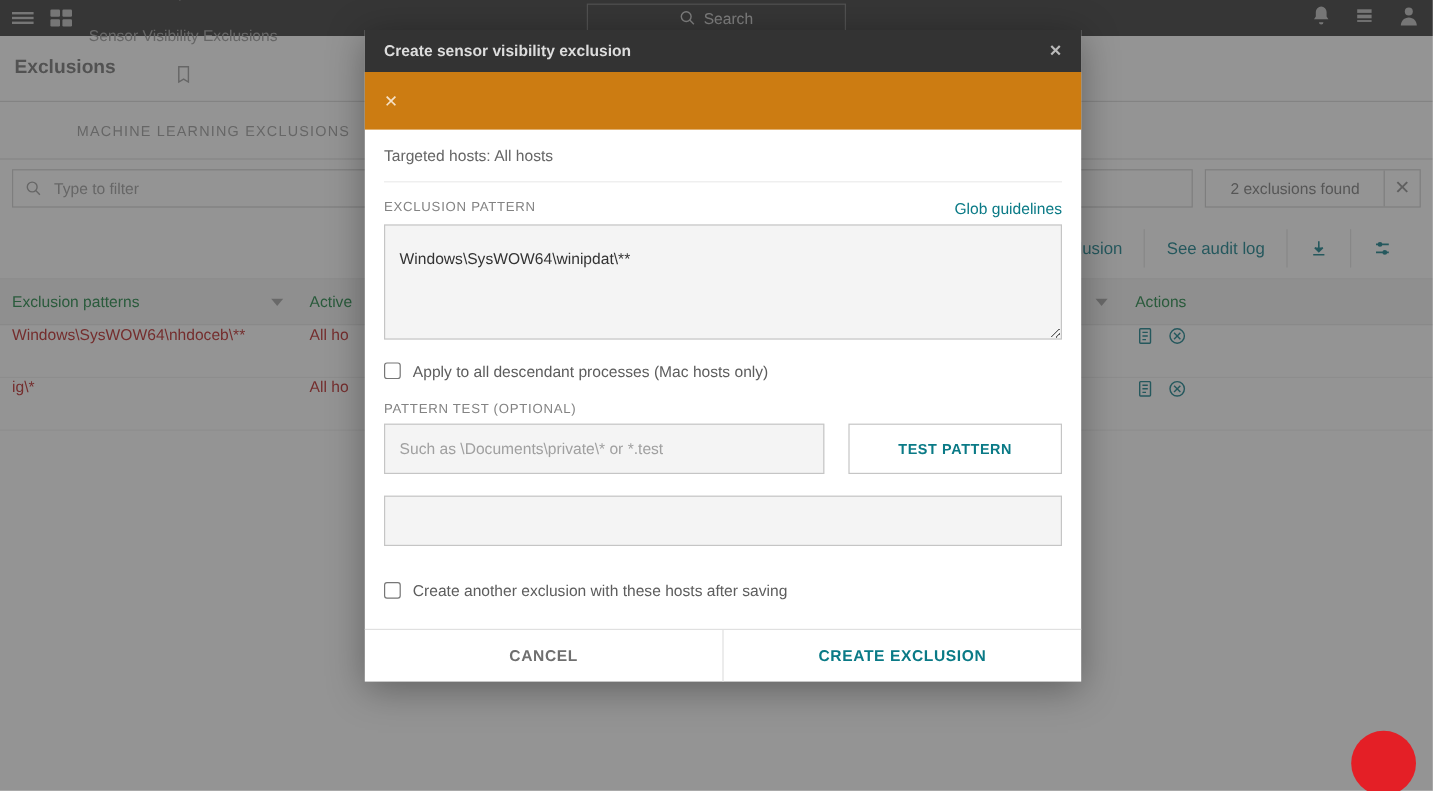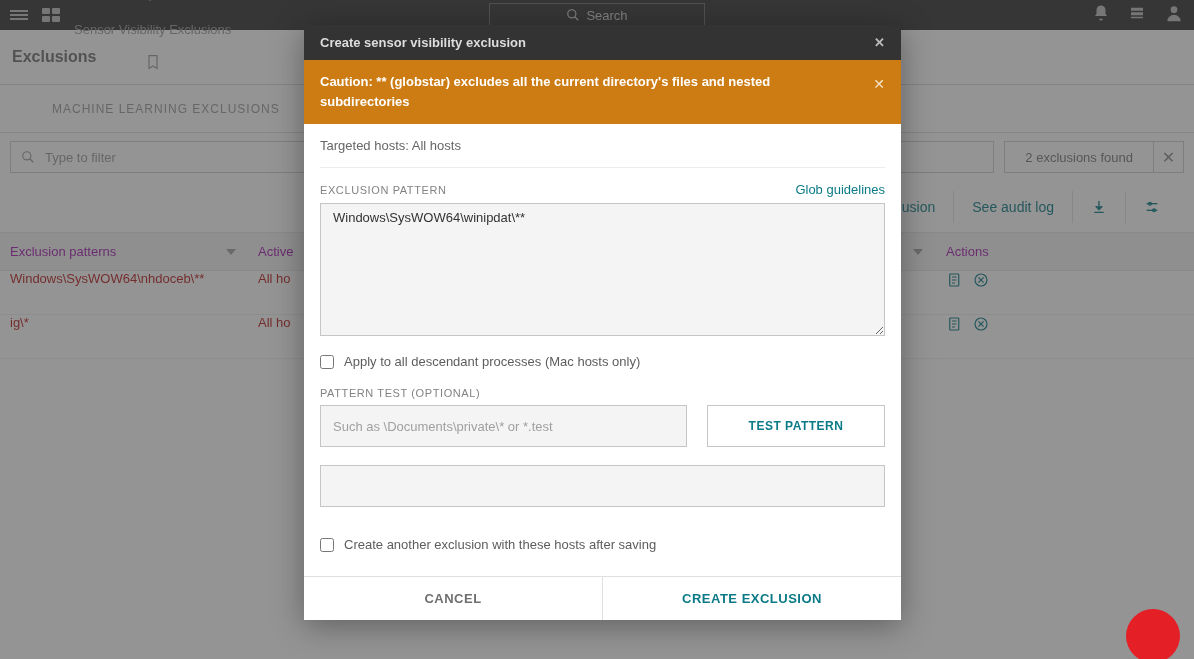--- a/index.html
+++ b/index.html
@@ -21,38 +21,38 @@
   .search-box { width:216px; height:24px; border:1px solid #6a6a6a; background:transparent; display:flex; align-items:center; justify-content:center; gap:6px; color:#cfcfcf; font-size:13px; }
   .topbar .right { margin-left:auto; display:flex; gap:18px; align-items:center; }
   .rb-icon svg { width:18px; height:18px; fill:#bdbdbd; }
   .user-icon svg { width:20px; height:20px; fill:#bdbdbd; }
 
   
   .page-head { height:55px; border-bottom:1px solid #d9d9d9; display:flex; align-items:center; padding:0 12px; }
   .page-head h1 { font-size:16px; font-weight:600; color:#6e6e6e; }
 
   
-  .tabs { height:48px; display:flex; align-items:flex-end; padding:0 12px; border-bottom:1px solid #e0e0e0; }
+  .tabs { height:48px; display:flex; align-items:flex-end; padding:0 24px; border-bottom:1px solid #e0e0e0; }
   .tab { font-size:12px; letter-spacing:1px; color:#9a9a9a; padding:0 40px; height:100%; display:flex; align-items:center; }
 
   
   .filterbar { height:48px; padding:8px 10px; display:flex; gap:10px; align-items:stretch; }
   .filter-input { flex:1; border:1px solid #cfcfcf; display:flex; align-items:center; gap:10px; padding:0 10px; color:#9a9a9a; font-size:13px; }
   .found-box { border:1px solid #cfcfcf; display:flex; align-items:center; }
   .found-text { padding:0 20px; font-size:13px; color:#777; }
   .found-close { border-left:1px solid #cfcfcf; width:30px; height:100%; display:flex; align-items:center; justify-content:center; color:#8a8a8a; }
 
   
   .actionsrow { height:52px; display:flex; justify-content:flex-end; align-items:center; padding:0 16px; gap:0; border-bottom:1px solid #e6e6e6; }
   .action-link { color:#0a7a86; font-size:14px; padding:0 18px; height:32px; display:flex; align-items:center; border-left:1px solid #e2e2e2; gap:8px; }
   .action-link:first-child { border-left:none; }
   .action-link svg { width:16px; height:16px; fill:#0a7a86; }
 
   
-  .tbl-head { height:38px; background:#f4f4f4; display:flex; align-items:center; font-size:13px; color:#a21caf; border-bottom:1px solid #e6e6e6; }
+  .tbl-head { height:38px; background:#f4f4f4; display:flex; align-items:center; font-size:13px; color:#15803d; border-bottom:1px solid #e6e6e6; }
   .col-pattern { width:246px; padding:0 10px; display:flex; justify-content:space-between; align-items:center; }
   .col-active { width:660px; padding:0 12px; display:flex; align-items:center; }
   .col-sort { width:24px; display:flex; justify-content:center; }
   .col-actions { flex:1; padding:0 16px; }
   .caret-sort { width:0; height:0; border-left:5px solid transparent; border-right:5px solid transparent; border-top:6px solid #a0a0a0; }
 
   .tbl-row { height:44px; display:flex; align-items:flex-start; font-size:13px; color:#b91c1c; border-bottom:1px solid #f0f0f0; }
   .tbl-row .col-actions { display:flex; gap:8px; }
   .row-act svg { width:18px; height:18px; fill:none; stroke:#0a7a86; stroke-width:1.6; }
 
@@ -67,21 +67,21 @@
   .m-caution { background:#cc7c12; color:#fff; padding:12px 16px; display:flex; align-items:flex-start; justify-content:space-between; font-size:13px; line-height:1.55; }
   .m-caution .txt { max-width:470px; }
   .m-caution .cstrong { font-weight:700; }
   .m-caution .x { color:#f5e2c8; cursor:pointer; margin-top:2px; font-size:14px; }
 
   .m-body { padding:12px 16px 4px 16px; }
   .m-host { font-size:13px; color:#666; padding:2px 0 14px 0; border-bottom:1px solid #ececec; margin-bottom:14px; }
   .m-lblrow { display:flex; justify-content:space-between; align-items:center; margin-bottom:6px;text-align:right; }
   .m-lbl { font-size:11px; letter-spacing:0.6px; color:#838383; }
   .m-link { font-size:13px; color:#0a7a86; }
-  .m-textarea { width:100%; height:133px; border:1px solid #c5c5c5; background:#f4f4f4; font-family:inherit; font-size:13px; padding:6px 12px; resize:both; color:#333; }
+  .m-textarea { width:100%; height:96px; border:1px solid #c5c5c5; background:#f4f4f4; font-family:inherit; font-size:13px; padding:20px 12px; resize:both; color:#333; }
 
   .m-check { display:flex; align-items:center; gap:10px; margin:14px 0 18px 0; font-size:13px; color:#5d5d5d; }
   .m-check input[type=checkbox]{ width:14px; height:14px; }
 
   .m-testrow { display:flex; gap:20px; margin-top:6px; margin-bottom:18px; }
   .m-testinput { flex:1; height:42px; border:1px solid #c5c5c5; background:#f4f4f4; font-size:13px; padding:0 12px; color:#555; }
   .m-testinput::placeholder { color:#a0a0a0; }
   .m-testbtn { width:178px; height:42px; border:1px solid #c5c5c5; background:#fff; color:#0a7a86; font-size:12px; font-weight:700; letter-spacing:0.5px; display:flex; align-items:center; justify-content:center; }
 
   .m-comment { width:100%; height:42px; border:1px solid #c5c5c5; background:#f4f4f4; font-size:13px; padding:0 12px; margin-bottom:22px; }
@@ -233,21 +233,20 @@
 
 <div class="scrim"></div>
 
 <div class="modal">
   <div class="m-title">
     <span>Create sensor visibility exclusion</span>
     <span class="x">✕</span>
   </div>
 
   <div class="m-caution">
-    <div class="txt"><span class="cstrong">Caution: ** (globstar) excludes all the current directory's files and nested subdirectories</span></div>
     <span class="x">✕</span>
   </div>
 
   <div class="m-body">
     <div class="m-host">
       <span>Targeted hosts:</span>
       <span>All hosts</span>
     </div>
 
     <div class="m-lblrow">

